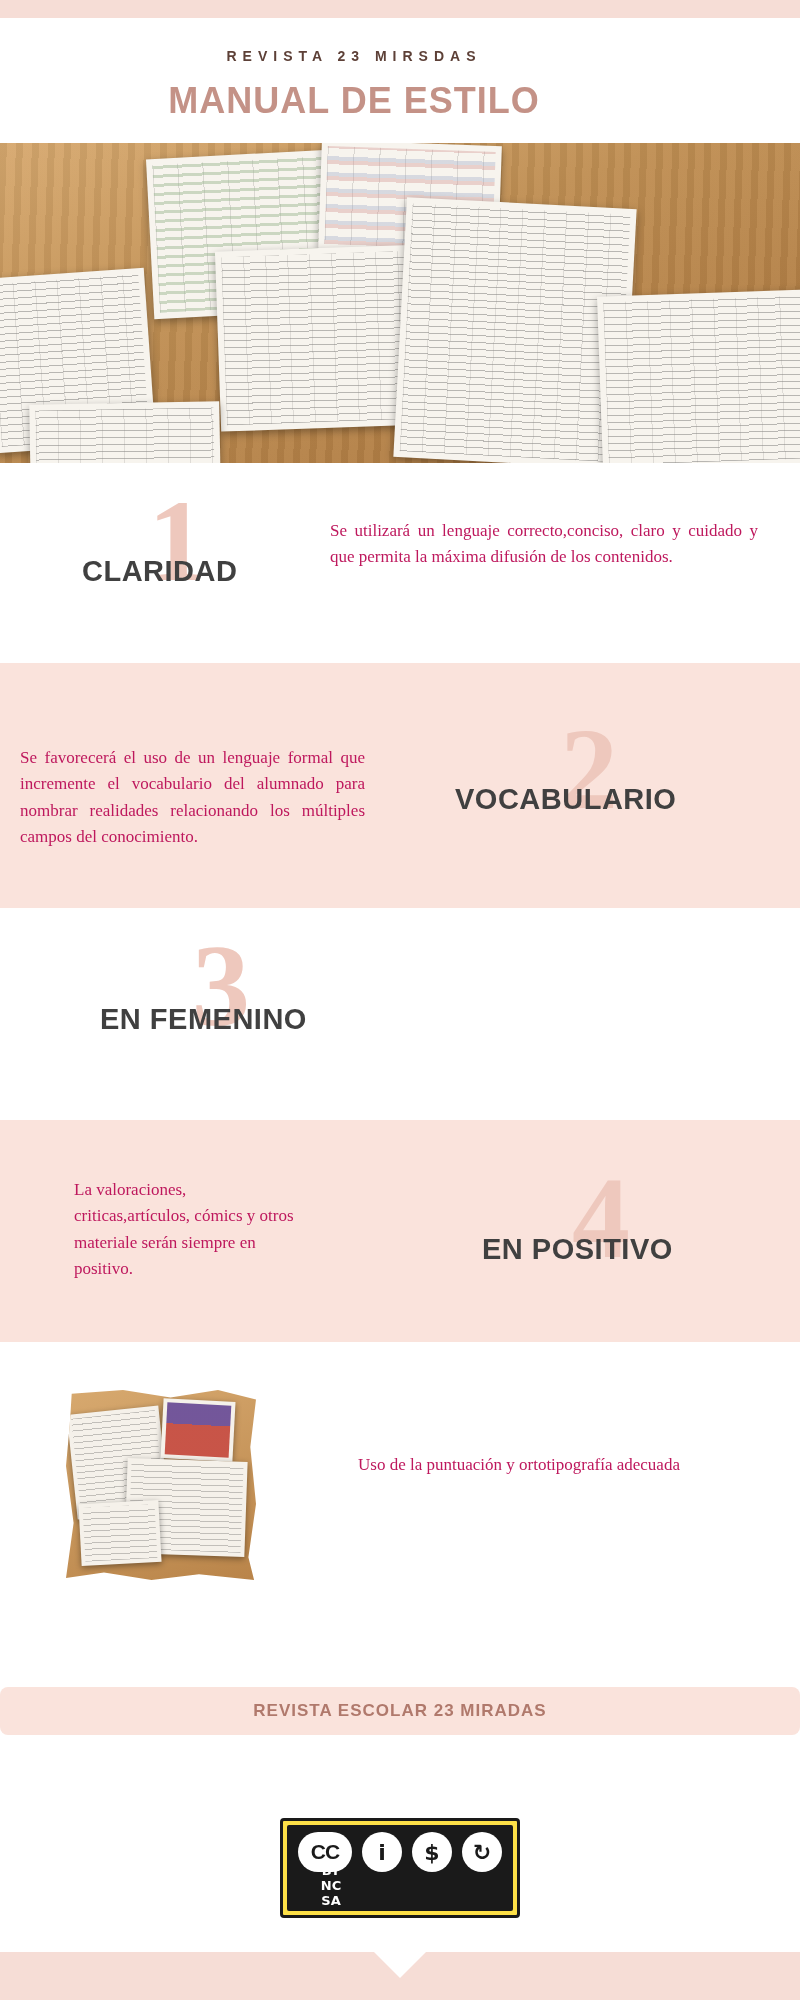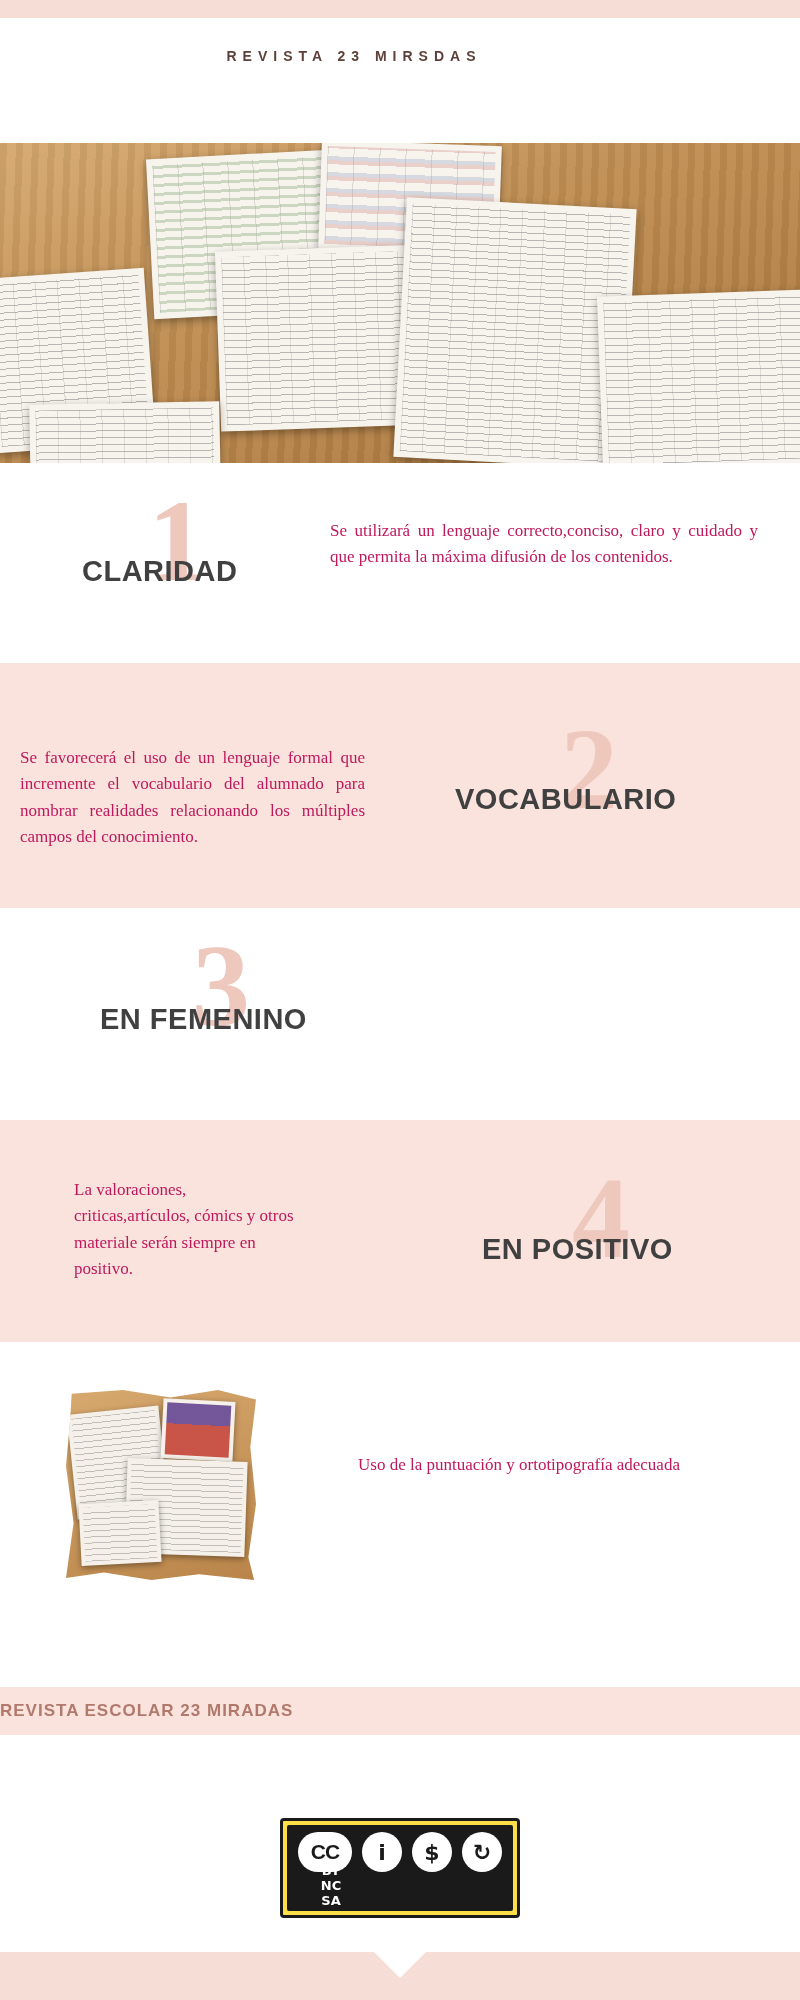--- a/index.html
+++ b/index.html
@@ -163,20 +163,22 @@
       linear-gradient(180deg, #5c3b8c 0 40%, #c0392b 40% 100%);
     opacity: .85;
   }
 
   
   .footer-bar {
     position: absolute;
     left: 0;
     width: 800px;
     background: #fae3dc;
+    text-align: center;
+    border-radius: 8px;
   }
   .footer-bar .txt {
     font-size: 17px;
     font-weight: bold;
     letter-spacing: 1px;
     color: #b0796c;
   }
 
   
   .cc {
@@ -269,20 +271,21 @@
 </style>
 </head>
 <body>
 
 <div class="page">
 
   <div class="top-band"></div>
 
   <div class="header">
     <div class="kicker">REVISTA 23 MIRSDAS</div>
+    <div class="main-title">MANUAL DE ESTILO</div>
   </div>
 
   <div class="hero">
     <div class="wood"></div>
     <div class="pg" style="left:-10px; top:130px; width:160px; height:175px; transform:rotate(-4deg);"></div>
     <div class="pg green" style="left:150px; top:10px; width:240px; height:160px; transform:rotate(-3deg);"></div>
     <div class="pg color" style="left:320px; top:0px; width:180px; height:110px; transform:rotate(2deg);"></div>
     <div class="pg" style="left:218px; top:105px; width:210px; height:180px; transform:rotate(-2deg);"></div>
     <div class="pg" style="left:400px; top:60px; width:230px; height:260px; transform:rotate(3deg);"></div>
     <div class="pg" style="left:600px; top:150px; width:210px; height:175px; transform:rotate(-2deg);"></div>

